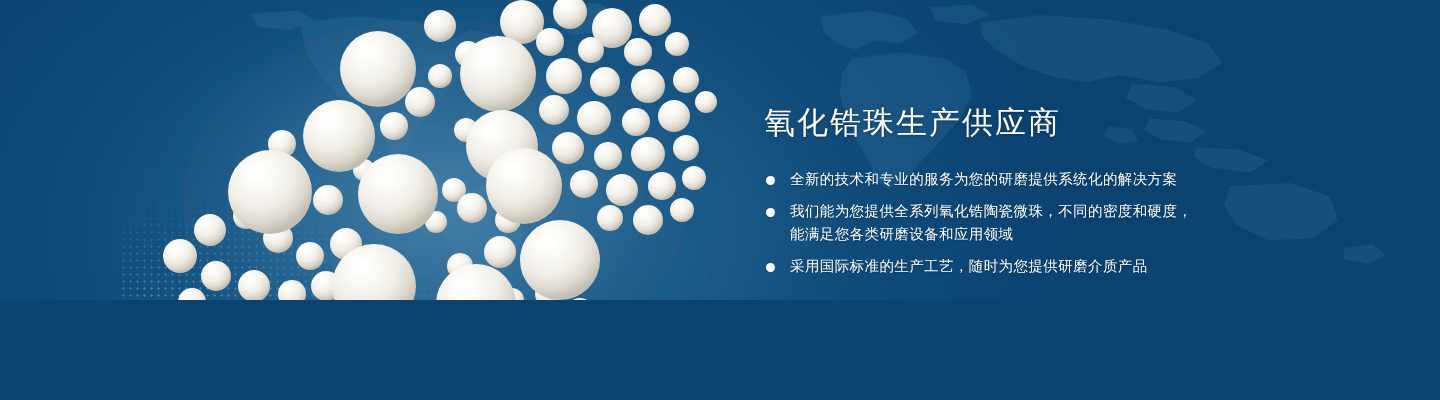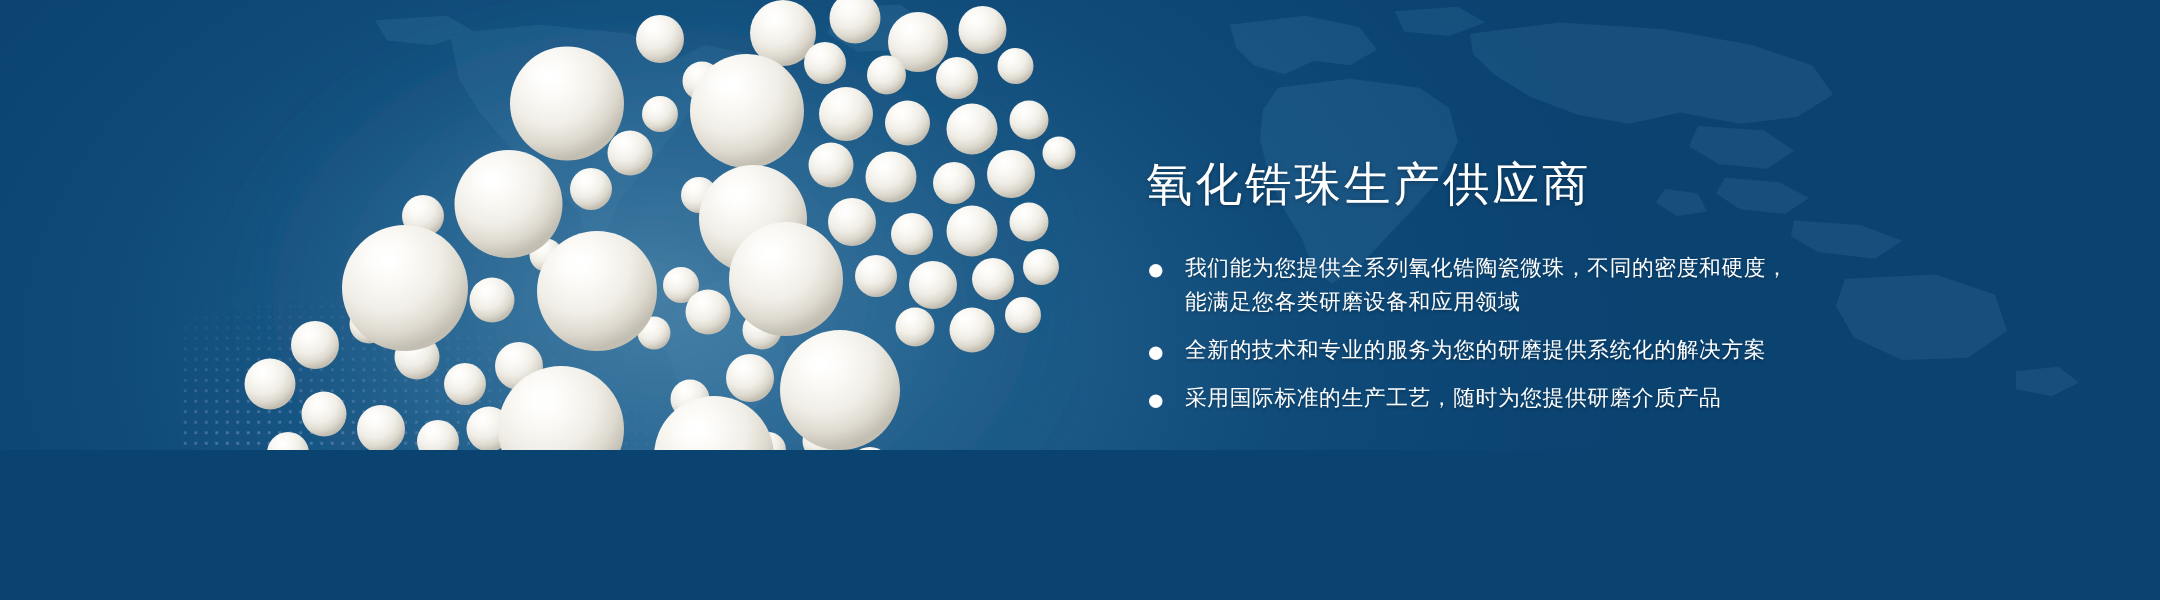--- a/index.html
+++ b/index.html
@@ -259,26 +259,26 @@
       </g>
     </svg>
   </div>
 
   <div class="copy">
     <h1 class="headline">氧化锆珠生产供应商</h1>
 
     <ul class="bullets">
       <li class="bullet">
         <span class="dot"></span>
-        <span>我们能为您提供全系列氧化锆陶瓷微珠，不同的密度和硬度，</span>
-        <span class="l2">能满足您各类研磨设备和应用领域</span>
+        <span>全新的技术和专业的服务为您的研磨提供系统化的解决方案</span>
       </li>
       <li class="bullet">
         <span class="dot"></span>
-        <span>全新的技术和专业的服务为您的研磨提供系统化的解决方案</span>
+        <span>我们能为您提供全系列氧化锆陶瓷微珠，不同的密度和硬度，</span>
+        <span class="l2">能满足您各类研磨设备和应用领域</span>
       </li>
       <li class="bullet">
         <span class="dot"></span>
         <span>采用国际标准的生产工艺，随时为您提供研磨介质产品</span>
       </li>
     </ul>
   </div>
 
 </div>
 

